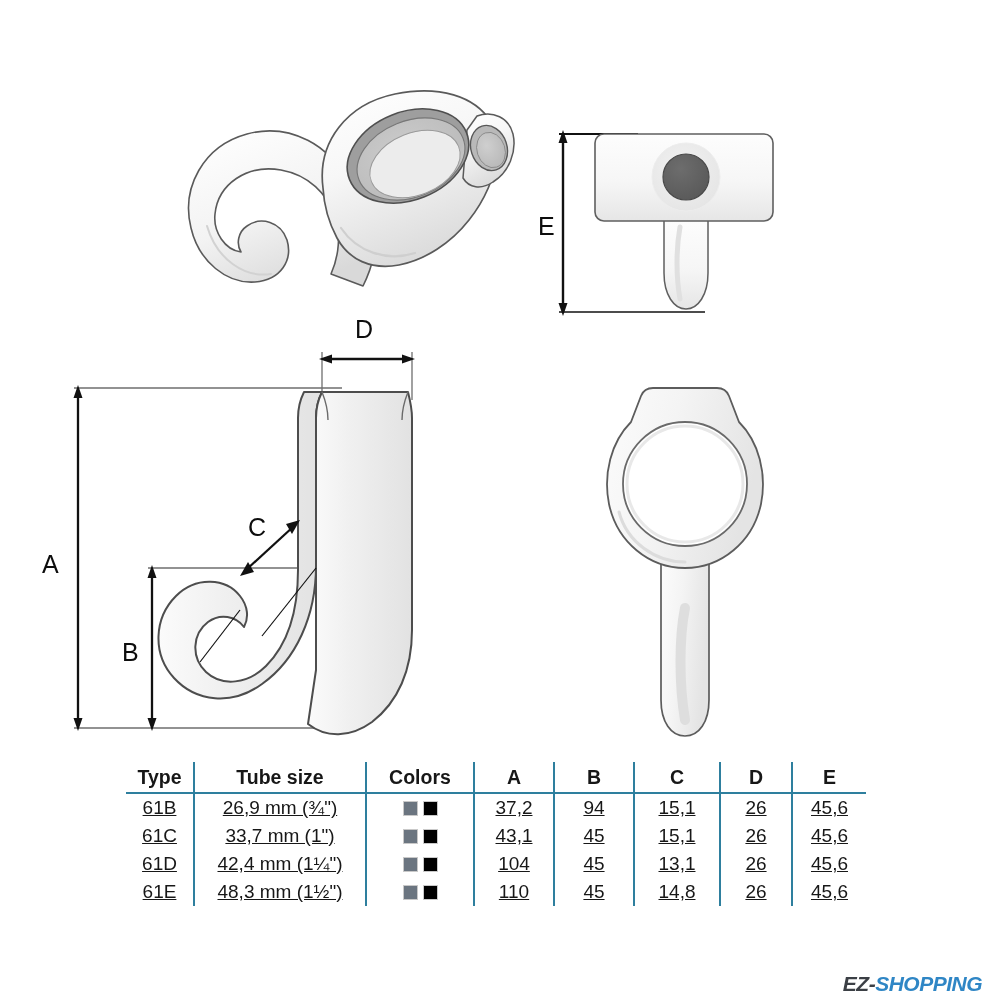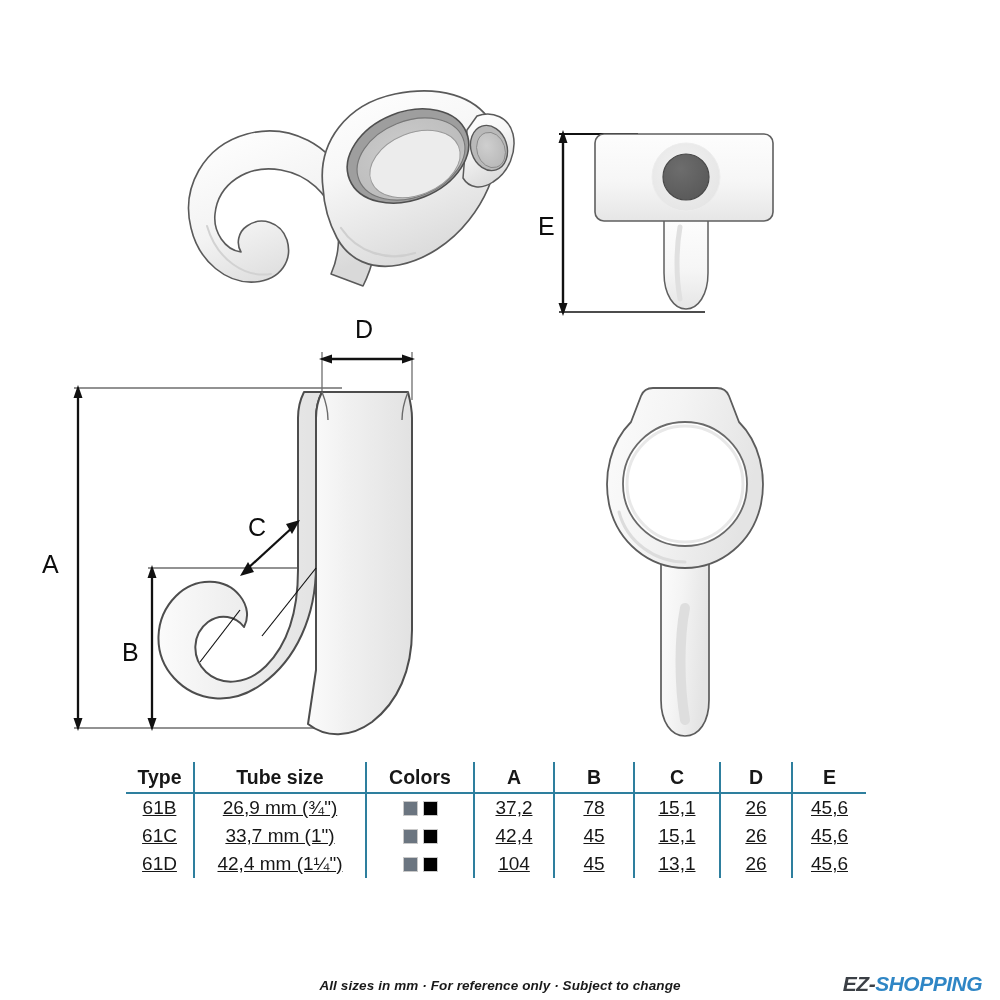--- a/index.html
+++ b/index.html
@@ -351,58 +351,72 @@
         <tr>
           <td>61B</td>
           <td style="border-left-color: rgb(46, 127, 158);">26,9 mm (¾")</td>
           <td style="border-left-color: rgb(46, 127, 158);">
             <span class="sw-wrap">
               <span class="sw" style="background: rgb(107, 117, 128);"></span>
               <span class="sw" style="background: rgb(0, 0, 0);"></span>
             </span>
           </td>
           <td style="border-left-color: rgb(46, 127, 158);">37,2</td>
-          <td style="border-left-color: rgb(46, 127, 158);">78</td>
+          <td style="border-left-color: rgb(46, 127, 158);">94</td>
           <td style="border-left-color: rgb(46, 127, 158);">15,1</td>
           <td style="border-left-color: rgb(46, 127, 158);">26</td>
           <td style="border-left-color: rgb(46, 127, 158);">45,6</td>
         </tr>
         <tr>
           <td>61C</td>
           <td style="border-left-color: rgb(46, 127, 158);">33,7 mm (1")</td>
           <td style="border-left-color: rgb(46, 127, 158);">
             <span class="sw-wrap">
               <span class="sw" style="background: rgb(107, 117, 128);"></span>
               <span class="sw" style="background: rgb(0, 0, 0);"></span>
             </span>
           </td>
-          <td style="border-left-color: rgb(46, 127, 158);">42,4</td>
+          <td style="border-left-color: rgb(46, 127, 158);">43,1</td>
           <td style="border-left-color: rgb(46, 127, 158);">45</td>
           <td style="border-left-color: rgb(46, 127, 158);">15,1</td>
           <td style="border-left-color: rgb(46, 127, 158);">26</td>
           <td style="border-left-color: rgb(46, 127, 158);">45,6</td>
         </tr>
         <tr>
           <td>61D</td>
           <td style="border-left-color: rgb(46, 127, 158);">42,4 mm (1¼")</td>
           <td style="border-left-color: rgb(46, 127, 158);">
             <span class="sw-wrap">
               <span class="sw" style="background: rgb(107, 117, 128);"></span>
               <span class="sw" style="background: rgb(0, 0, 0);"></span>
             </span>
           </td>
           <td style="border-left-color: rgb(46, 127, 158); margin-top: 46px;">104</td>
           <td style="border-left-color: rgb(46, 127, 158);">45</td>
           <td style="border-left-color: rgb(46, 127, 158);">13,1</td>
           <td style="border-left-color: rgb(46, 127, 158);">26</td>
           <td style="border-left-color: rgb(46, 127, 158);">45,6</td>
         </tr>
+        <tr>
+          <td>61E</td>
+          <td style="border-left-color: rgb(46, 127, 158);">48,3 mm (1½")</td>
+          <td style="border-left-color: rgb(46, 127, 158);">
+            <span class="sw-wrap">
+              <span class="sw" style="background: rgb(107, 117, 128);"></span>
+              <span class="sw" style="background: rgb(0, 0, 0);"></span>
+            </span>
+          </td>
+          <td style="border-left-color: rgb(46, 127, 158);">110</td>
+          <td style="border-left-color: rgb(46, 127, 158);">45</td>
+          <td style="border-left-color: rgb(46, 127, 158);">14,8</td>
+          <td style="border-left-color: rgb(46, 127, 158);">26</td>
+          <td style="border-left-color: rgb(46, 127, 158);">45,6</td>
+        </tr>
       </tbody>
     </table>
   </div>
 
-  <div id="footer-note">All sizes in mm · For reference only · Subject to change</div>
 
   <div id="brand-logo">
     <span class="ez" style="color: rgb(59, 63, 69);">EZ-</span><span class="shopping" style="color: rgb(47, 134, 197);">SHOPPING</span>
   </div>
 
 </div>
 
 </body></html>

